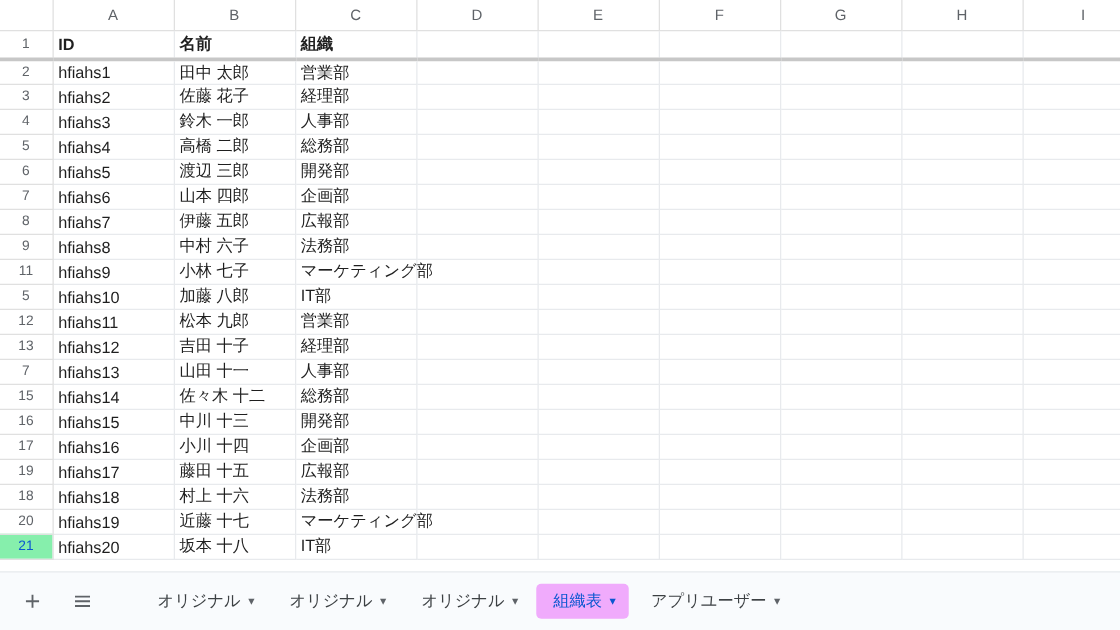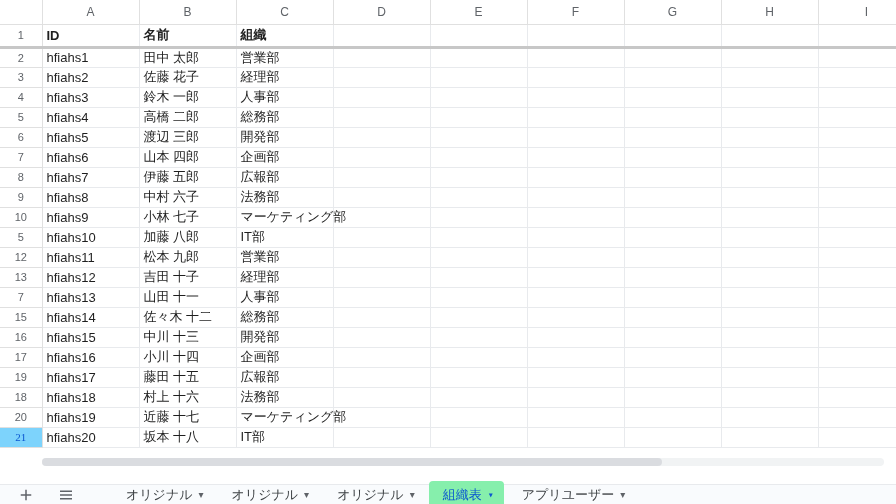--- a/index.html
+++ b/index.html
@@ -49,23 +49,22 @@
     background: #fff;
     border: 1px solid #e0e0e0;
     border-left: none;
     text-align: center;
     font-weight: normal;
     color: #5f6368;
     font-size: 11px;
     height: 20px;
   }
   th.rowhdr.active {
-    background: #7dd3fc;
+    background: #86efac;
     color: #0b57d0;
-    font-family: Liberation Serif, serif;
   }
   td.cell {
     border: 1px solid #e8eaed;
     padding: 0 4px;
     height: 20px;
     white-space: nowrap;
     overflow: visible;
     font-size: 13px;
   }
   tr.hdrdatarow td.cell {
@@ -97,21 +96,21 @@
     top: 0;
     height: 8px;
     width: 620px;
     background: #dadce0;
     border-radius: 4px;
   }
 
   .bottombar {
     position: absolute;
     left: 0; right: 0; bottom: 0;
-    height: 20px;
+    height: 47px;
     background: #f9fbfd;
     border-top: 1px solid #e8eaed;
     display: flex;
     align-items: center;
     padding: 0 8px;
     gap: 4px;
     font-size: 13px;
     color: #3c4043;
   }
   .iconbtn {
@@ -129,24 +128,23 @@
     padding: 0 10px 0 14px;
     border-radius: 4px;
     cursor: pointer;
     color: #3c4043;
   }
   .tab .caret {
     color: #5f6368;
     font-size: 10px;
   }
   .tab.active {
-    background: #86efac;
+    background: #f0abfc;
     color: #0b57d0;
     font-weight: 500;
-    font-family: Liberation Mono, monospace;
   }
   .tab.active .caret { color: #0b57d0; }
   .spacer { width: 20px; }
 </style>
 </head>
 <body>
 
 <div class="sheet-area">
   <table>
     <colgroup>
@@ -278,21 +276,21 @@
           <td class="cell">中村 六子</td>
           <td class="cell">法務部</td>
           <td class="cell"></td>
           <td class="cell"></td>
           <td class="cell"></td>
           <td class="cell"></td>
           <td class="cell"></td>
           <td class="cell"></td>
         </tr>
         <tr>
-          <th class="rowhdr">10</th>
+          <th class="rowhdr">11</th>
           <td class="cell">hfiahs9</td>
           <td class="cell">小林 七子</td>
           <td class="cell">マーケティング部</td>
           <td class="cell"></td>
           <td class="cell"></td>
           <td class="cell"></td>
           <td class="cell"></td>
           <td class="cell"></td>
           <td class="cell"></td>
         </tr>

